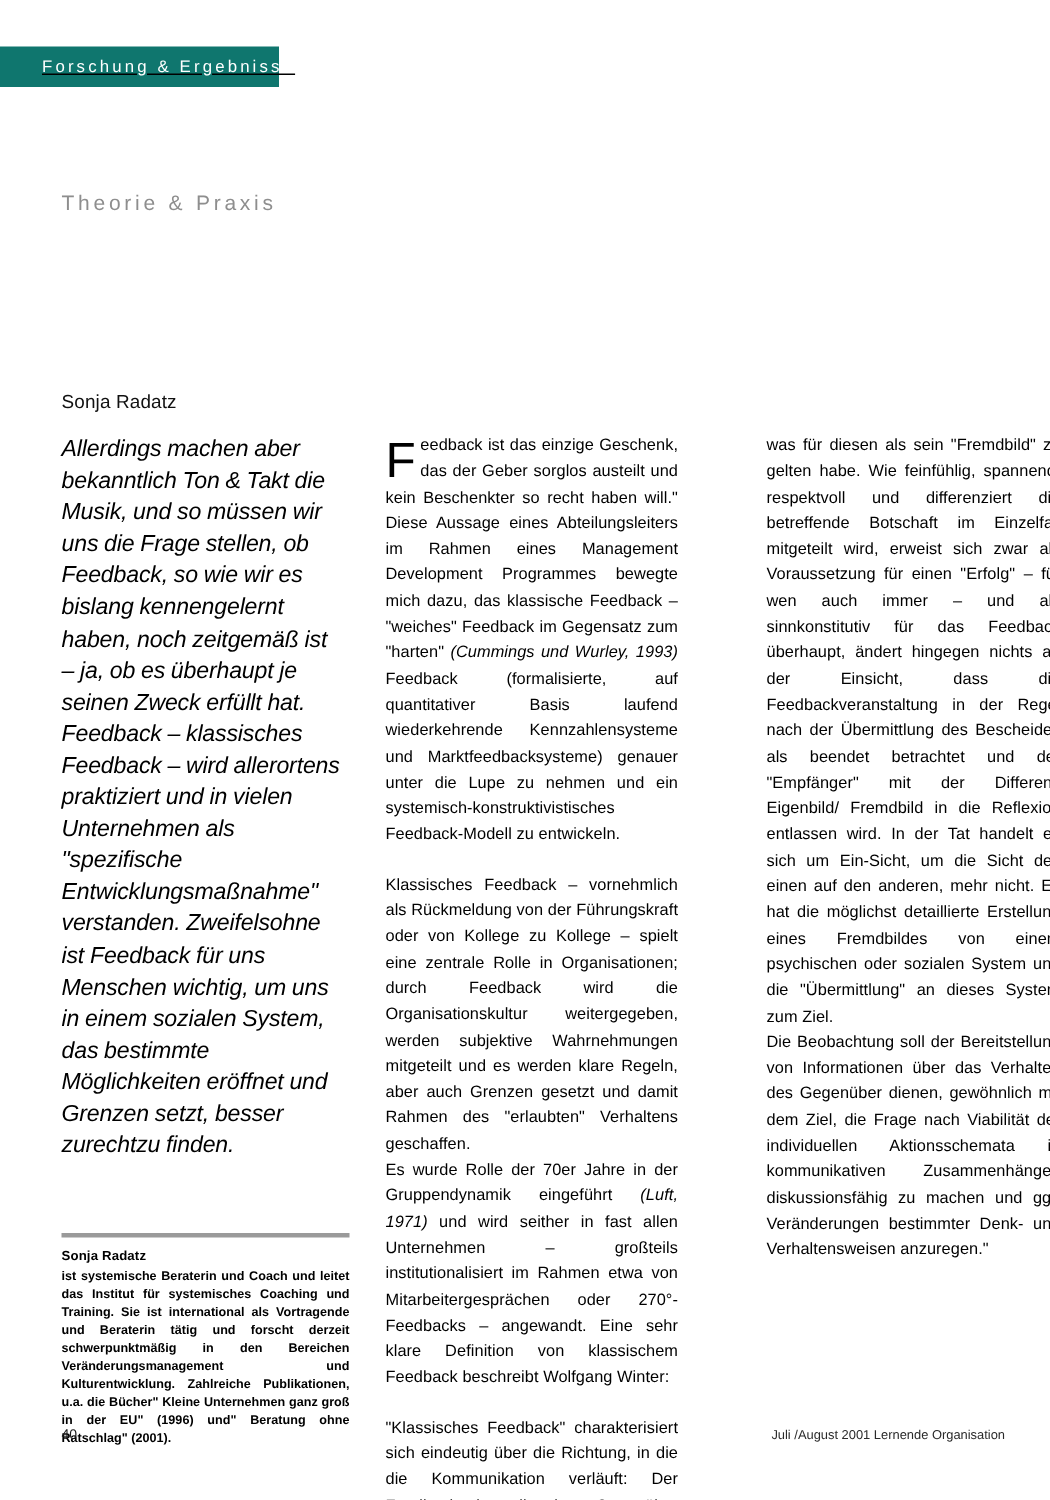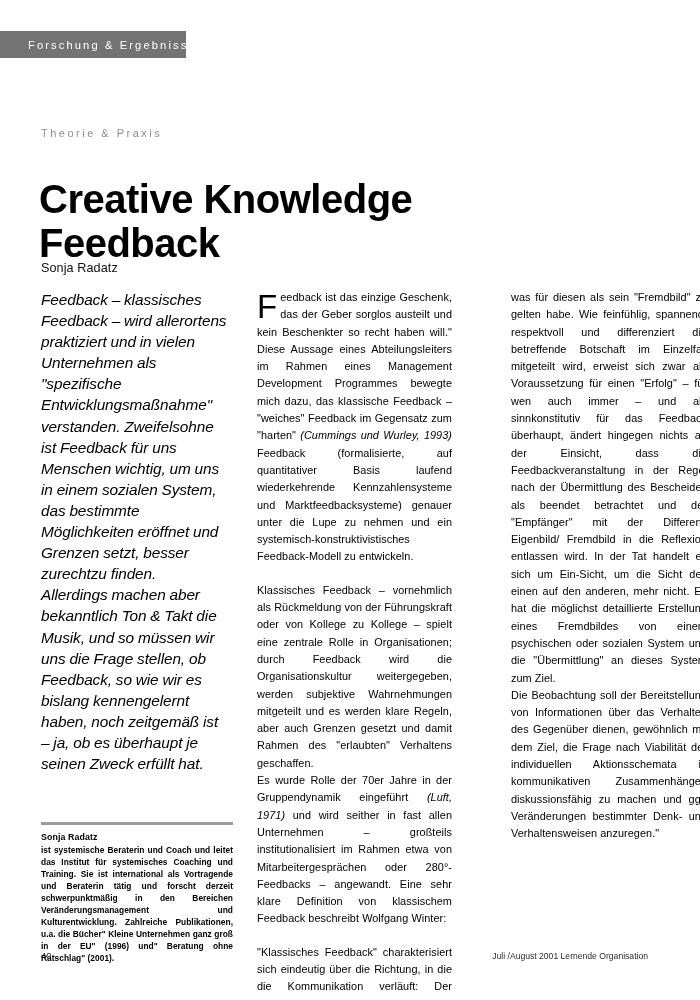--- a/index.html
+++ b/index.html
@@ -40,21 +40,21 @@
     padding-left: 28px;
     white-space: nowrap;
     font-weight: 400;
   }
 
   
   .kicker {
     position: absolute;
     left: 41px;
     top: 127px;
-    font-size: 11px;
+    font-size: 14px;
     letter-spacing: 2.5px;
     color: #8e8e8e;
     white-space: nowrap;
   }
   .headline {
     position: absolute;
     left: 39px;
     top: 150px;
     width: 520px;
     font-size: 40px;
@@ -146,51 +146,50 @@
   
   .footer-page {
     position: absolute;
     left: 41px;
     top: 950px;
     font-size: 9.4px;
     color: #1a1a1a;
   }
   .footer-issue {
     position: absolute;
-    right: 52px;
+    right: 30px;
     top: 951px;
     font-size: 8.6px;
     color: #2a2a2a;
     white-space: nowrap;
   }
 </style>
 </head>
 <body>
 
 <div class="page">
 
-  <div class="rubric-banner" style="background: #737373;">
+  <div class="rubric-banner" style="background: #0f766e; text-decoration: underline;">
     <span class="label" style="color: rgb(255, 255, 255);">Forschung &amp; Ergebnisse</span>
   </div>
 
   <div class="kicker" style="color: rgb(142, 142, 142);">Theorie &amp; Praxis</div>
-  <h1 class="headline">Creative Knowledge Feedback</h1>
   <div class="byline">Sonja Radatz</div>
 
   <div class="col col-left">
+    <p class="lead">Allerdings machen aber bekanntlich Ton &amp; Takt die Musik, und so müssen wir uns die Frage stellen, ob Feedback, so wie wir es bislang kennengelernt haben, noch zeitgemäß ist – ja, ob es überhaupt je seinen Zweck erfüllt hat.</p>
     <p class="lead">Feedback – klassisches Feedback – wird allerortens praktiziert und in vielen Unternehmen als "spezifische Entwicklungsmaßnahme" verstanden. Zweifelsohne ist Feedback für uns Menschen wichtig, um uns in einem sozialen System, das bestimmte Möglichkeiten eröffnet und Grenzen setzt, besser zurechtzu finden.</p>
-    <p class="lead">Allerdings machen aber bekanntlich Ton &amp; Takt die Musik, und so müssen wir uns die Frage stellen, ob Feedback, so wie wir es bislang kennengelernt haben, noch zeitgemäß ist – ja, ob es überhaupt je seinen Zweck erfüllt hat.</p>
   </div>
 
   <div class="col col-mid">
     <p class="body-p dropcap-wrap"><span class="dropcap">F</span><span>eedback ist das einzige Geschenk, das der Geber sorglos austeilt und kein Beschenkter so recht haben will." Diese Aussage eines Abteilungsleiters im Rahmen eines Management Development Programmes bewegte mich dazu, das klassische Feedback – "weiches" Feedback im Gegensatz zum "harten" </span><span class="cite">(Cummings und Wurley, 1993)</span><span> Feedback (formalisierte, auf quantitativer Basis laufend wiederkehrende Kennzahlensysteme und Marktfeedbacksysteme) genauer unter die Lupe zu nehmen und ein systemisch-konstruktivistisches Feedback-Modell zu entwickeln.</span></p>
 
     <p class="body-p gap">Klassisches Feedback – vornehmlich als Rückmeldung von der Führungskraft oder von Kollege zu Kollege – spielt eine zentrale Rolle in Organisationen; durch Feedback wird die Organisationskultur weitergegeben, werden subjektive Wahrnehmungen mitgeteilt und es werden klare Regeln, aber auch Grenzen gesetzt und damit Rahmen des "erlaubten" Verhaltens geschaffen.</p>
 
-    <p class="body-p"><span>Es wurde Rolle der 70er Jahre in der Gruppendynamik eingeführt </span><span class="cite">(Luft, 1971)</span><span> und wird seither in fast allen Unternehmen – großteils institutionalisiert im Rahmen etwa von Mitarbeitergesprächen oder 280°-Feedbacks – angewandt. Eine sehr klare Definition von klassischem Feedback beschreibt Wolfgang Winter:</span></p>
+    <p class="body-p"><span>Es wurde Rolle der 70er Jahre in der Gruppendynamik eingeführt </span><span class="cite">(Luft, 1971)</span><span> und wird seither in fast allen Unternehmen – großteils institutionalisiert im Rahmen etwa von Mitarbeitergesprächen oder 270°-Feedbacks – angewandt. Eine sehr klare Definition von klassischem Feedback beschreibt Wolfgang Winter:</span></p>
 
     <p class="body-p gap">"Klassisches Feedback" charakterisiert sich eindeutig über die Richtung, in die die Kommunikation verläuft: Der Feedbackgeber teilt seinem Gegenüber mit,</p>
   </div>
 
   <div class="col col-right">
     <p class="body-p">was für diesen als sein "Fremdbild" zu gelten habe. Wie feinfühlig, spannend, respektvoll und differenziert die betreffende Botschaft im Einzelfall mitgeteilt wird, erweist sich zwar als Voraussetzung für einen "Erfolg" – für wen auch immer – und als sinnkonstitutiv für das Feedback überhaupt, ändert hingegen nichts an der Einsicht, dass die Feedbackveranstaltung in der Regel nach der Übermittlung des Bescheides als beendet betrachtet und der "Empfänger" mit der Differenz Eigenbild/ Fremdbild in die Reflexion entlassen wird. In der Tat handelt es sich um Ein-Sicht, um die Sicht des einen auf den anderen, mehr nicht. Es hat die möglichst detaillierte Erstellung eines Fremdbildes von einem psychischen oder sozialen System und die "Übermittlung" an dieses System zum Ziel.</p>
     <p class="body-p">Die Beobachtung soll der Bereitstellung von Informationen über das Verhalten des Gegenüber dienen, gewöhnlich mit dem Ziel, die Frage nach Viabilität der individuellen Aktionsschemata in kommunikativen Zusammenhängen diskussionsfähig zu machen und ggf. Veränderungen bestimmter Denk- und Verhaltensweisen anzuregen."</p>
   </div>
 
   <div class="bio">

